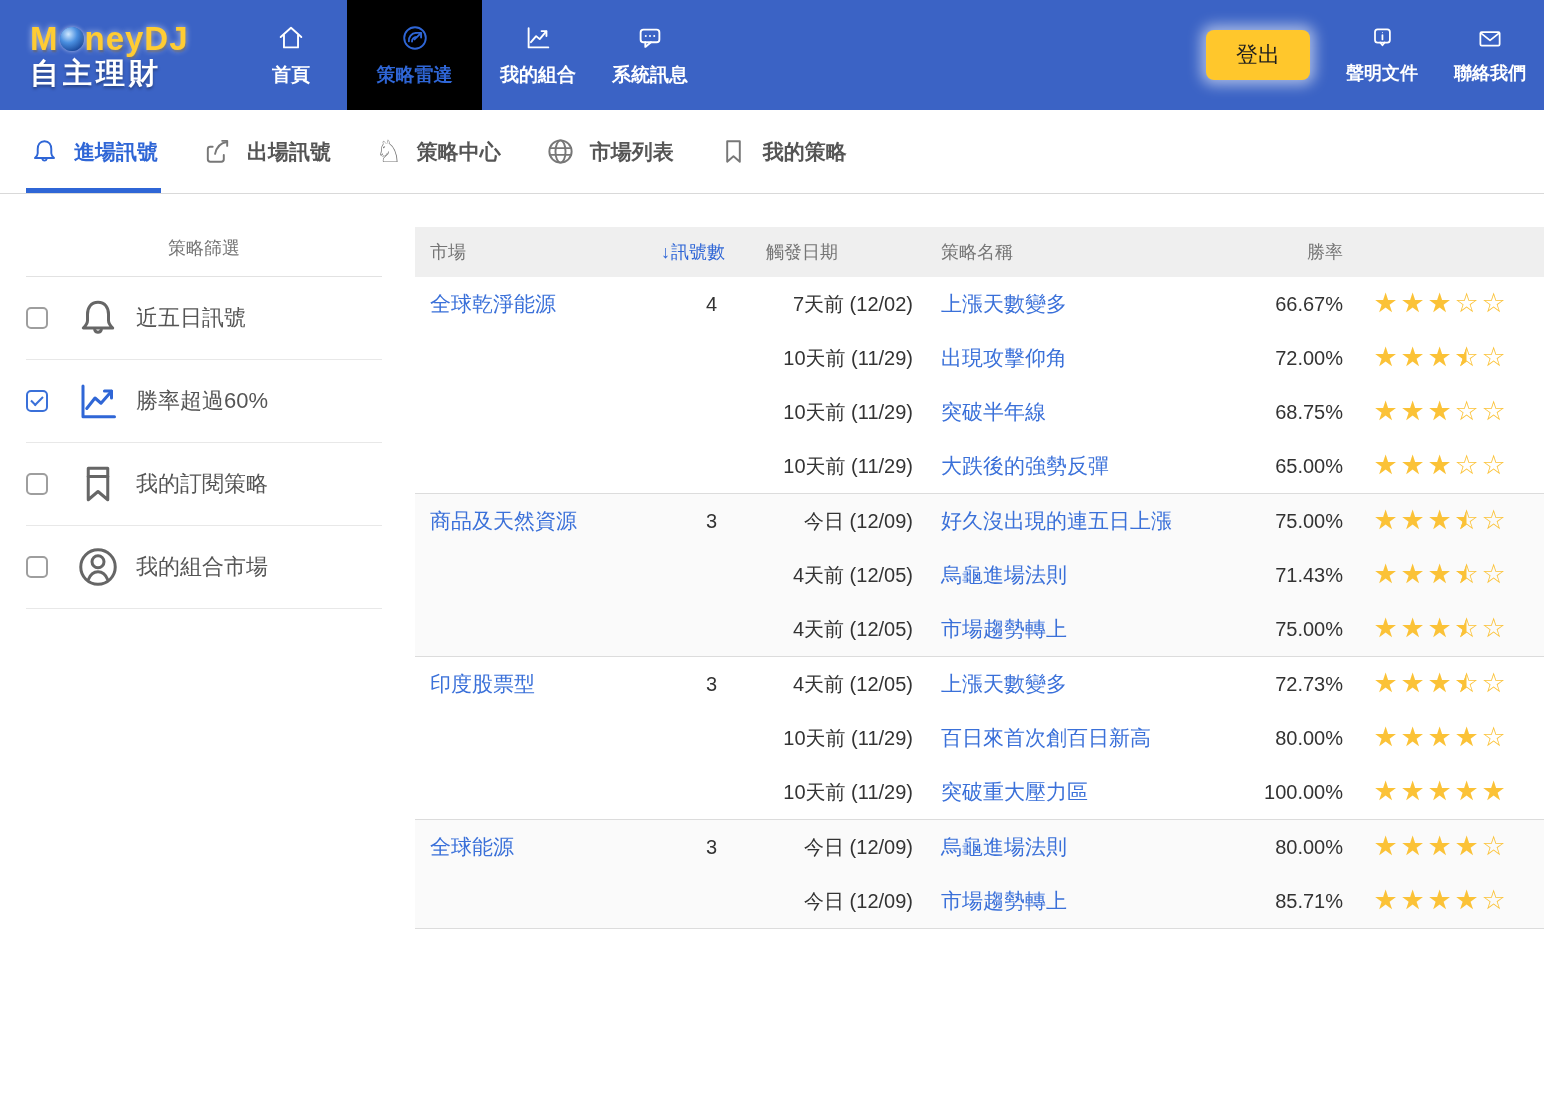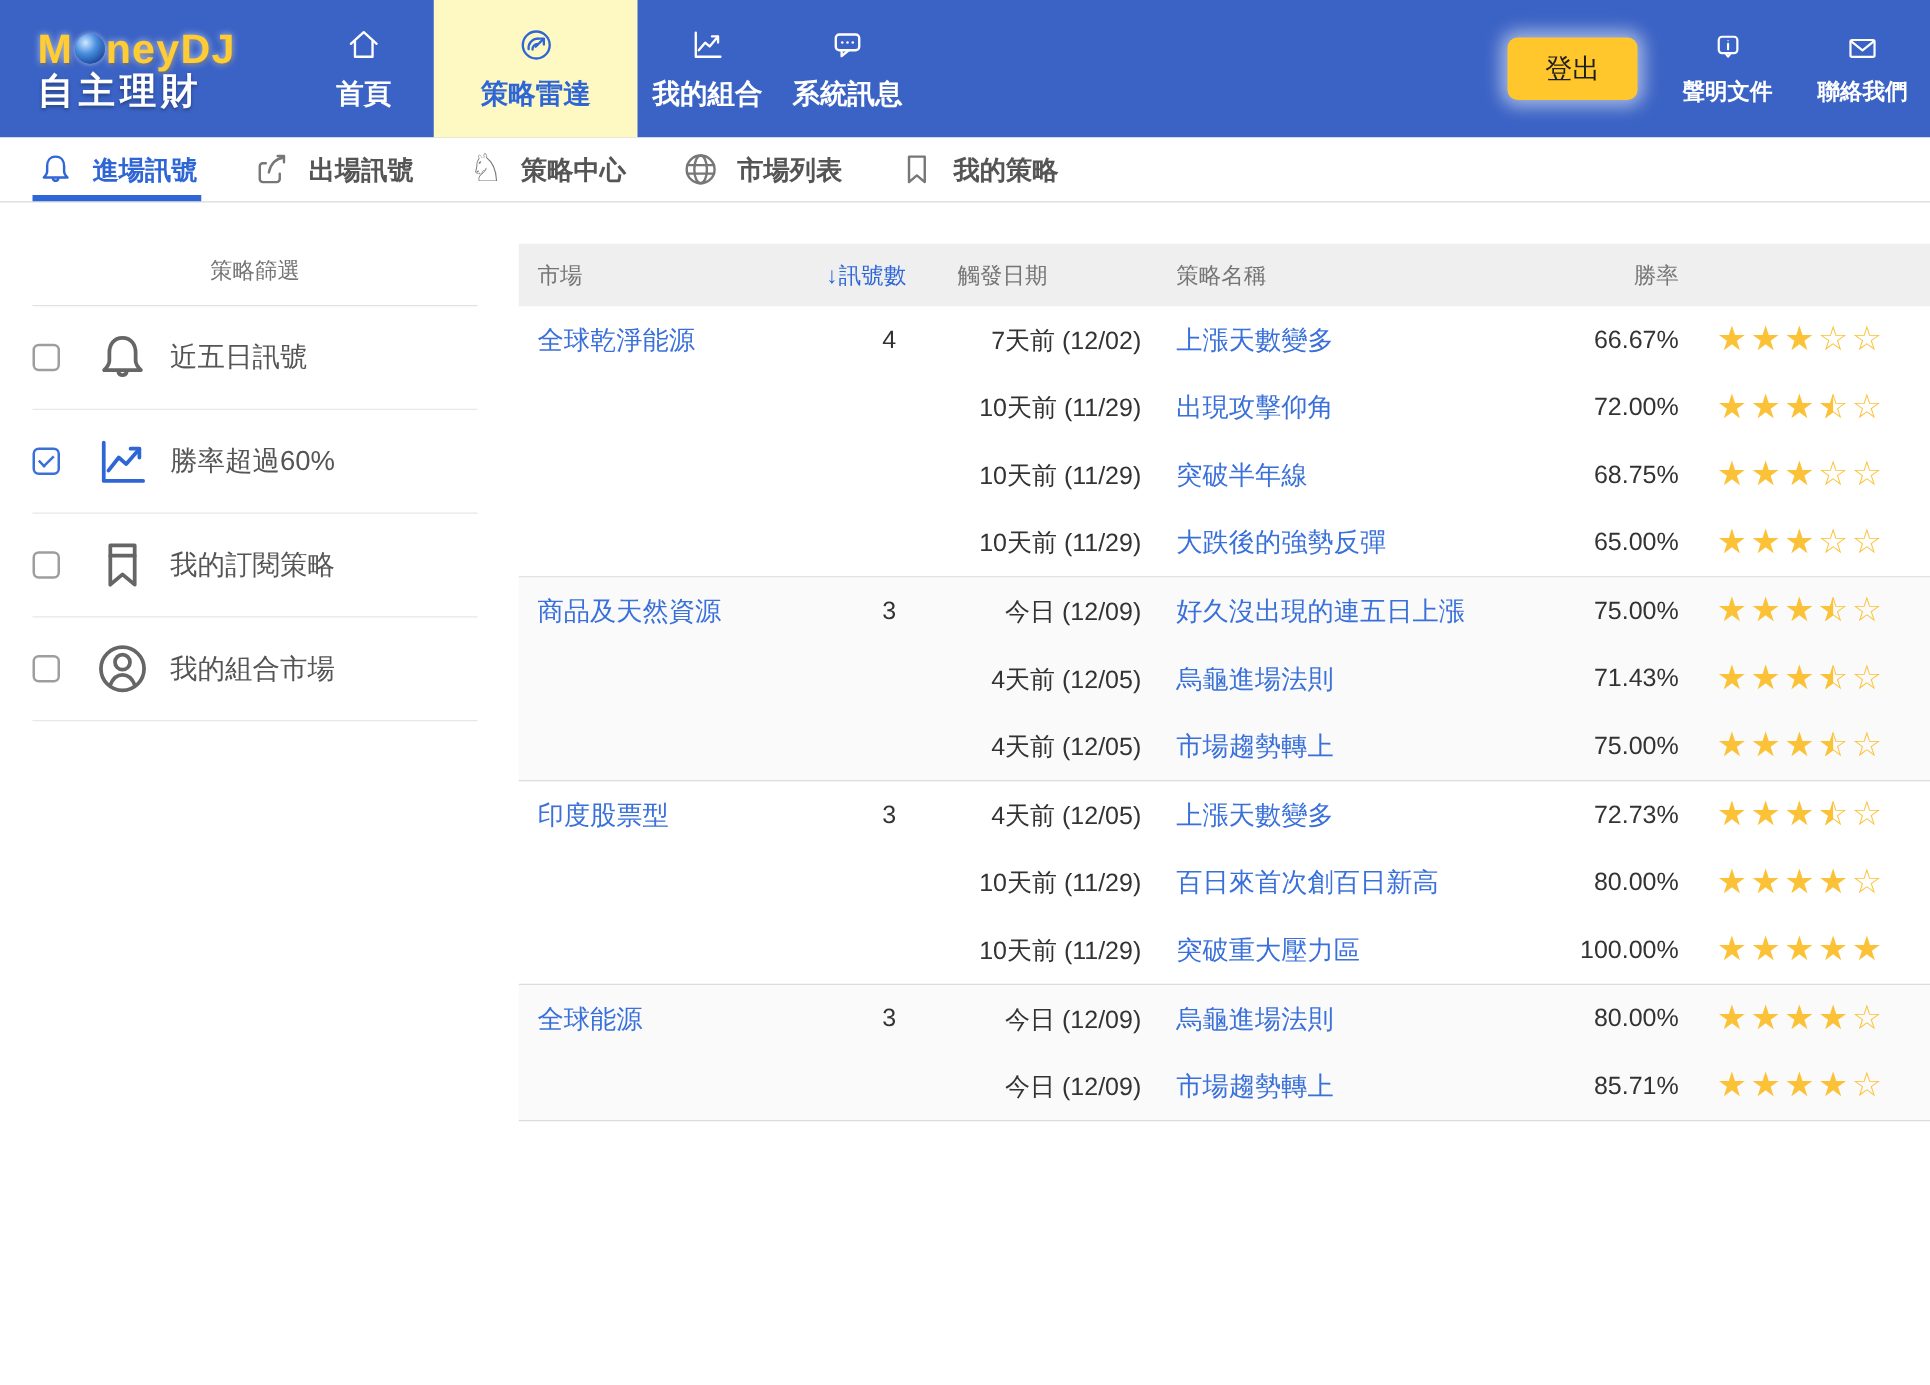--- a/index.html
+++ b/index.html
@@ -22,34 +22,34 @@
     background:radial-gradient(circle at 35% 30%, #cfe8ff 0%, #4a8fe0 38%, #123c8e 85%);
     box-shadow:0 0 4px rgba(255,255,255,.6); }
   .brand-line2 { font-size:29px; font-weight:bold; color:#fff; letter-spacing:4px; margin-top:4px;
     text-shadow:0 2px 3px rgba(0,0,0,.35); line-height:1; }
 
   .top-nav { display:flex; }
   .top-item { width:112px; display:flex; flex-direction:column; align-items:center; justify-content:center;
     gap:9px; color:#fff; cursor:pointer; }
   .top-item .icon { color:#fff; }
   .top-item .icon svg { width:30px; height:30px; }
-  .top-item .lbl { font-size:22px; font-weight:bold; white-space:nowrap; }
-  .top-item.active { background:#fef9c3; width:163px; }
+  .top-item .lbl { font-size:19px; font-weight:bold; white-space:nowrap; }
+  .top-item.active { background:#000000; width:135px; }
   .top-item.active, .top-item.active .icon { color:#2F66D6; }
 
   .top-right { margin-left:auto; display:flex; align-items:center; gap:36px; padding-right:18px; }
   .logout-btn { width:104px; height:50px; background:#FFC72C; border:none; border-radius:8px;
     font-size:22px; color:#1d1d1d; font-family:inherit; cursor:pointer;
     box-shadow:0 0 14px 5px rgba(255,255,255,.55); }
   .top-mini { display:flex; flex-direction:column; align-items:center; gap:8px; color:#fff; cursor:pointer; }
   .top-mini .icon svg { width:28px; height:28px; }
   .top-mini .lbl { font-size:18px; font-weight:bold; white-space:nowrap; }
 
   
-  .subnav { height:52px; border-bottom:1px solid #D9D9D9; display:flex; align-items:stretch;
+  .subnav { height:84px; border-bottom:1px solid #D9D9D9; display:flex; align-items:stretch;
     padding-left:26px; gap:38px; background:#fff; }
   .subnav-item { display:flex; align-items:center; gap:14px; color:#555; font-size:21px; font-weight:bold;
     position:relative; cursor:pointer; padding:0 3px; }
   .subnav-item .icon { color:#777; }
   .subnav-item .icon svg { width:31px; height:31px; }
   .subnav-item .knight { font-size:31px; line-height:1; font-family:"DejaVu Sans",sans-serif; font-weight:normal; }
   .subnav-item.active, .subnav-item.active .icon { color:#2F66D6; }
   .subnav-item.active::after { content:""; position:absolute; left:0; right:0; bottom:0; height:5px; background:#2F66D6; }
 
   

